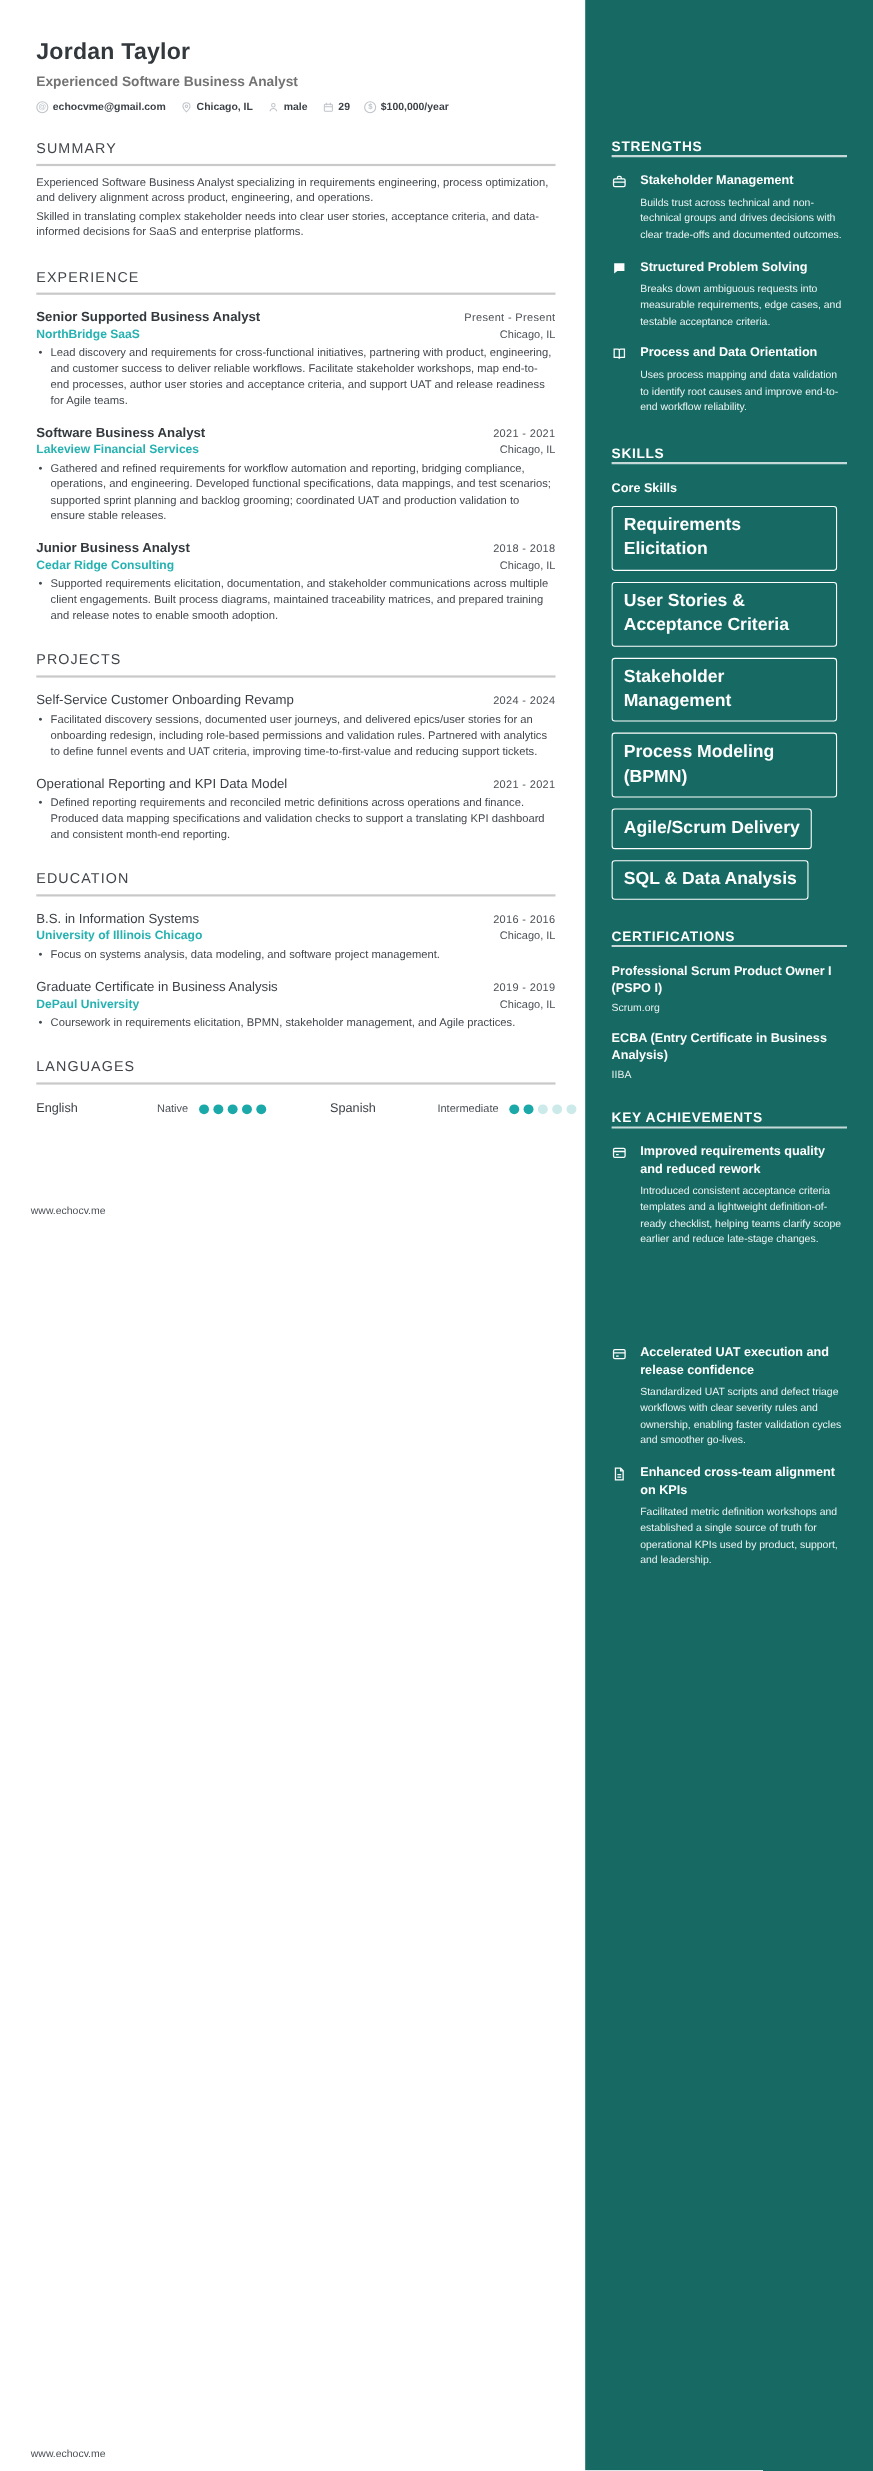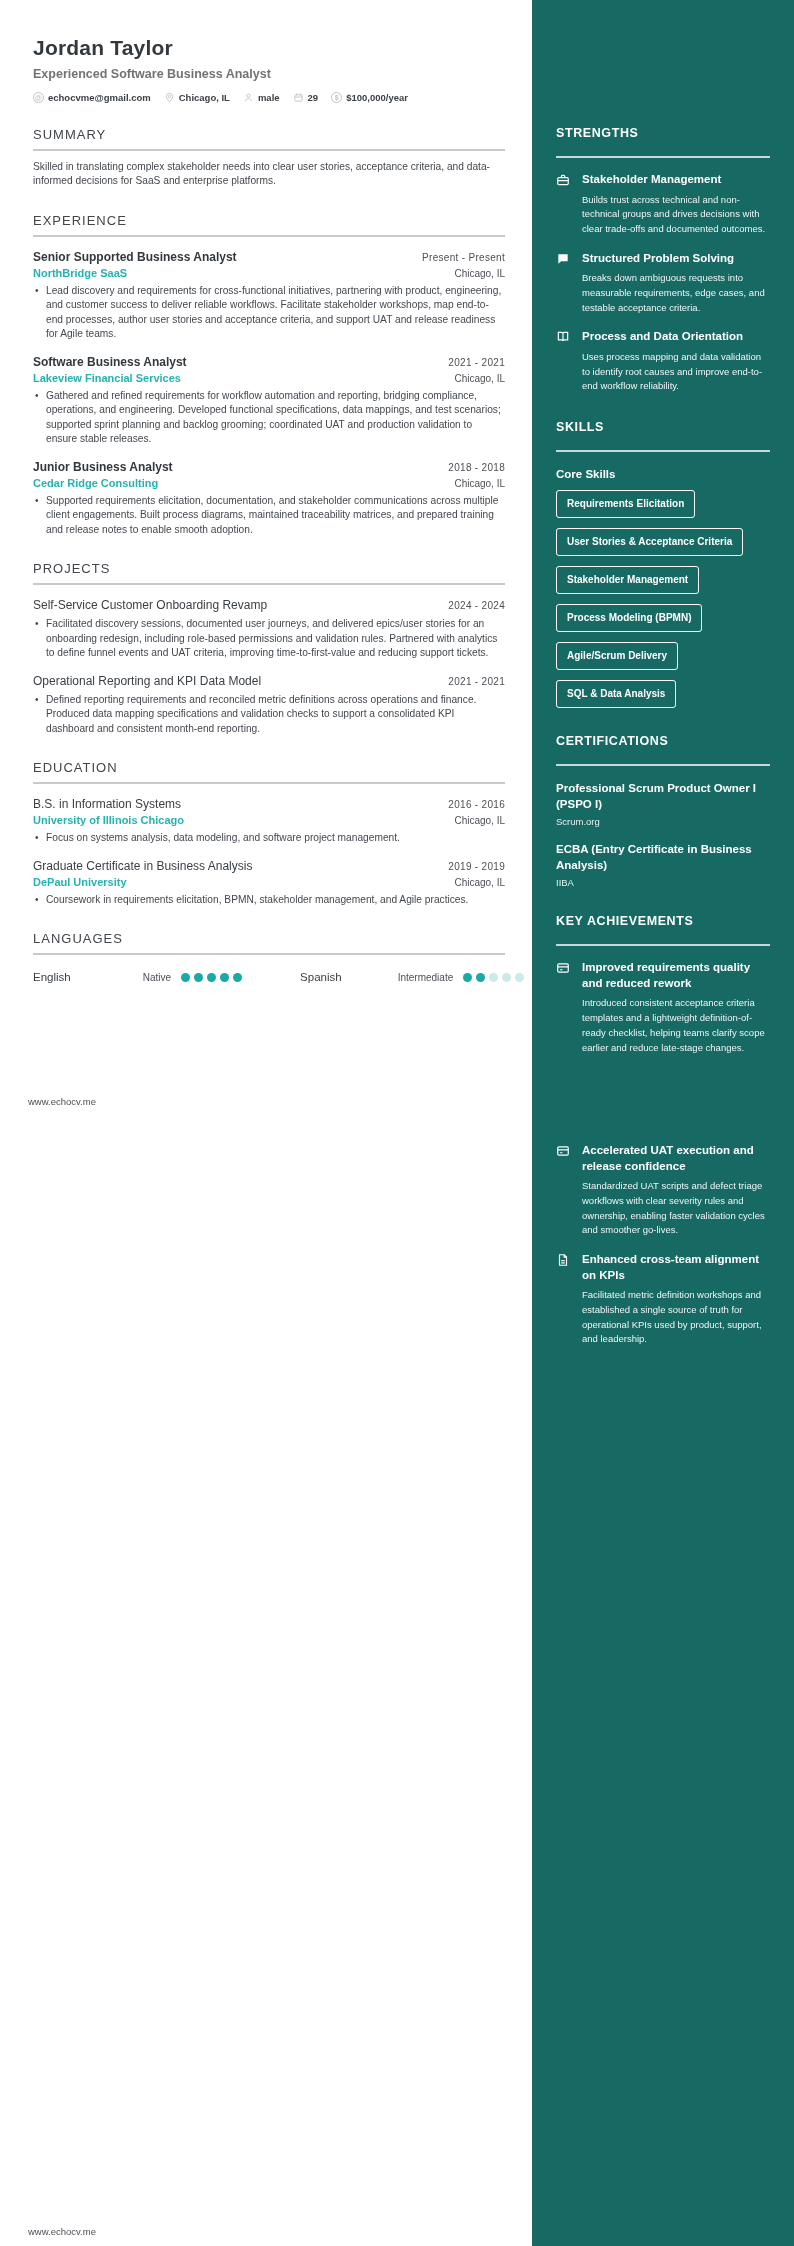--- a/index.html
+++ b/index.html
@@ -2,30 +2,30 @@
 <html><head>
 <meta charset="utf-8">
 <style>
   * { margin:0; padding:0; box-sizing:border-box; }
   html,body { background:#ffffff; }
   body { font-family:"Liberation Sans", sans-serif; width:794px; height:2246px; position:relative; }
   .page { position:relative; width:794px; height:2246px; background:#ffffff; overflow:hidden; }
 
   
   .sidebar { position:absolute; top:0; right:0; width:262px; height:2246px; background:#166a63; color:#fff; padding:0 24px; }
-  .sb-heading { font-size:12.5px; font-weight:bold; letter-spacing:0.6px; color:#fff; padding-bottom:16px; border-bottom:2px solid rgba(255,255,255,0.75); }
+  .sb-heading { font-size:12.5px; font-weight:bold; letter-spacing:0.6px; color:#fff; padding-bottom:1px; border-bottom:2px solid rgba(255,255,255,0.75); }
   .sb-heading.first { margin-top:126px; }
   .sb-heading.later { margin-top:26px; }
   .sb-item { display:flex; gap:10px; margin-top:14px; }
   .sb-item .icn { flex:0 0 16px; padding-top:1px; }
   .sb-item .icn svg { width:14px; height:14px; }
   .sb-item-title { font-size:11.5px; font-weight:bold; line-height:1.35; color:#fff; }
   .sb-item-desc { font-size:9.5px; line-height:1.55; color:rgba(255,255,255,0.93); margin-top:5px; }
   .sb-subhead { font-size:11.5px; font-weight:bold; margin-top:16px; color:#fff; }
-  .pill { display:table; border:1px solid #fff; border-radius:3px; color:#fff; font-size:10px; font-weight:bold; line-height:1.4; padding:6px 10px; margin-top:10px; max-width:205px; }
+  .pill { display:table; border:1px solid #fff; border-radius:3px; color:#fff; font-size:16px; font-weight:bold; line-height:1.4; padding:6px 10px; margin-top:10px; max-width:205px; }
   .cert { margin-top:14px; }
   .cert-name { font-size:11.5px; font-weight:bold; line-height:1.4; color:#fff; }
   .cert-issuer { font-size:9.5px; color:rgba(255,255,255,0.9); margin-top:4px; }
   .ach-gap { margin-top:88px; }
 
   
   .main { position:absolute; top:0; left:0; width:532px; padding:36px 27px 0 33px; }
   .name { font-size:21px; font-weight:bold; color:#33383d; letter-spacing:0.2px; }
   .job-title { font-size:12.5px; font-weight:bold; color:#737373; margin-top:7px; }
   .contact-row { display:flex; align-items:center; gap:13px; margin-top:11px; flex-wrap:nowrap; }
@@ -202,20 +202,21 @@
       </span>
       <span class="contact-item">
         <span class="cicon">$</span>
         <span>$100,000/year</span>
       </span>
     </div>
 
     <section class="section">
       <div class="sec-heading">SUMMARY</div>
       <div class="summary-text">
+        <p>Experienced Software Business Analyst specializing in requirements engineering, process optimization, and delivery alignment across product, engineering, and operations.</p>
         <p>Skilled in translating complex stakeholder needs into clear user stories, acceptance criteria, and data-informed decisions for SaaS and enterprise platforms.</p>
       </div>
     </section>
 
     <section class="section">
       <div class="sec-heading">EXPERIENCE</div>
 
       <div class="entry">
         <div class="entry-row">
           <span class="entry-title">Senior Supported Business Analyst</span>
@@ -271,21 +272,21 @@
             <li>Facilitated discovery sessions, documented user journeys, and delivered epics/user stories for an onboarding redesign, including role-based permissions and validation rules. Partnered with analytics to define funnel events and UAT criteria, improving time-to-first-value and reducing support tickets.</li>
           </ul>
       </div>
 
       <div class="entry">
         <div class="entry-row">
           <span class="entry-title plain">Operational Reporting and KPI Data Model</span>
           <span class="entry-dates">2021 - 2021</span>
         </div>
         <ul class="bullets">
-            <li>Defined reporting requirements and reconciled metric definitions across operations and finance. Produced data mapping specifications and validation checks to support a consolidated KPI dashboard and consistent month-end reporting.</li>
+            <li>Defined reporting requirements and reconciled metric definitions across operations and finance. Produced data mapping specifications and validation checks to support a translating KPI dashboard and consistent month-end reporting.</li>
           </ul>
       </div>
     </section>
 
     <section class="section">
       <div class="sec-heading">EDUCATION</div>
 
       <div class="entry">
         <div class="entry-row">
           <span class="entry-title plain">B.S. in Information Systems</span>

